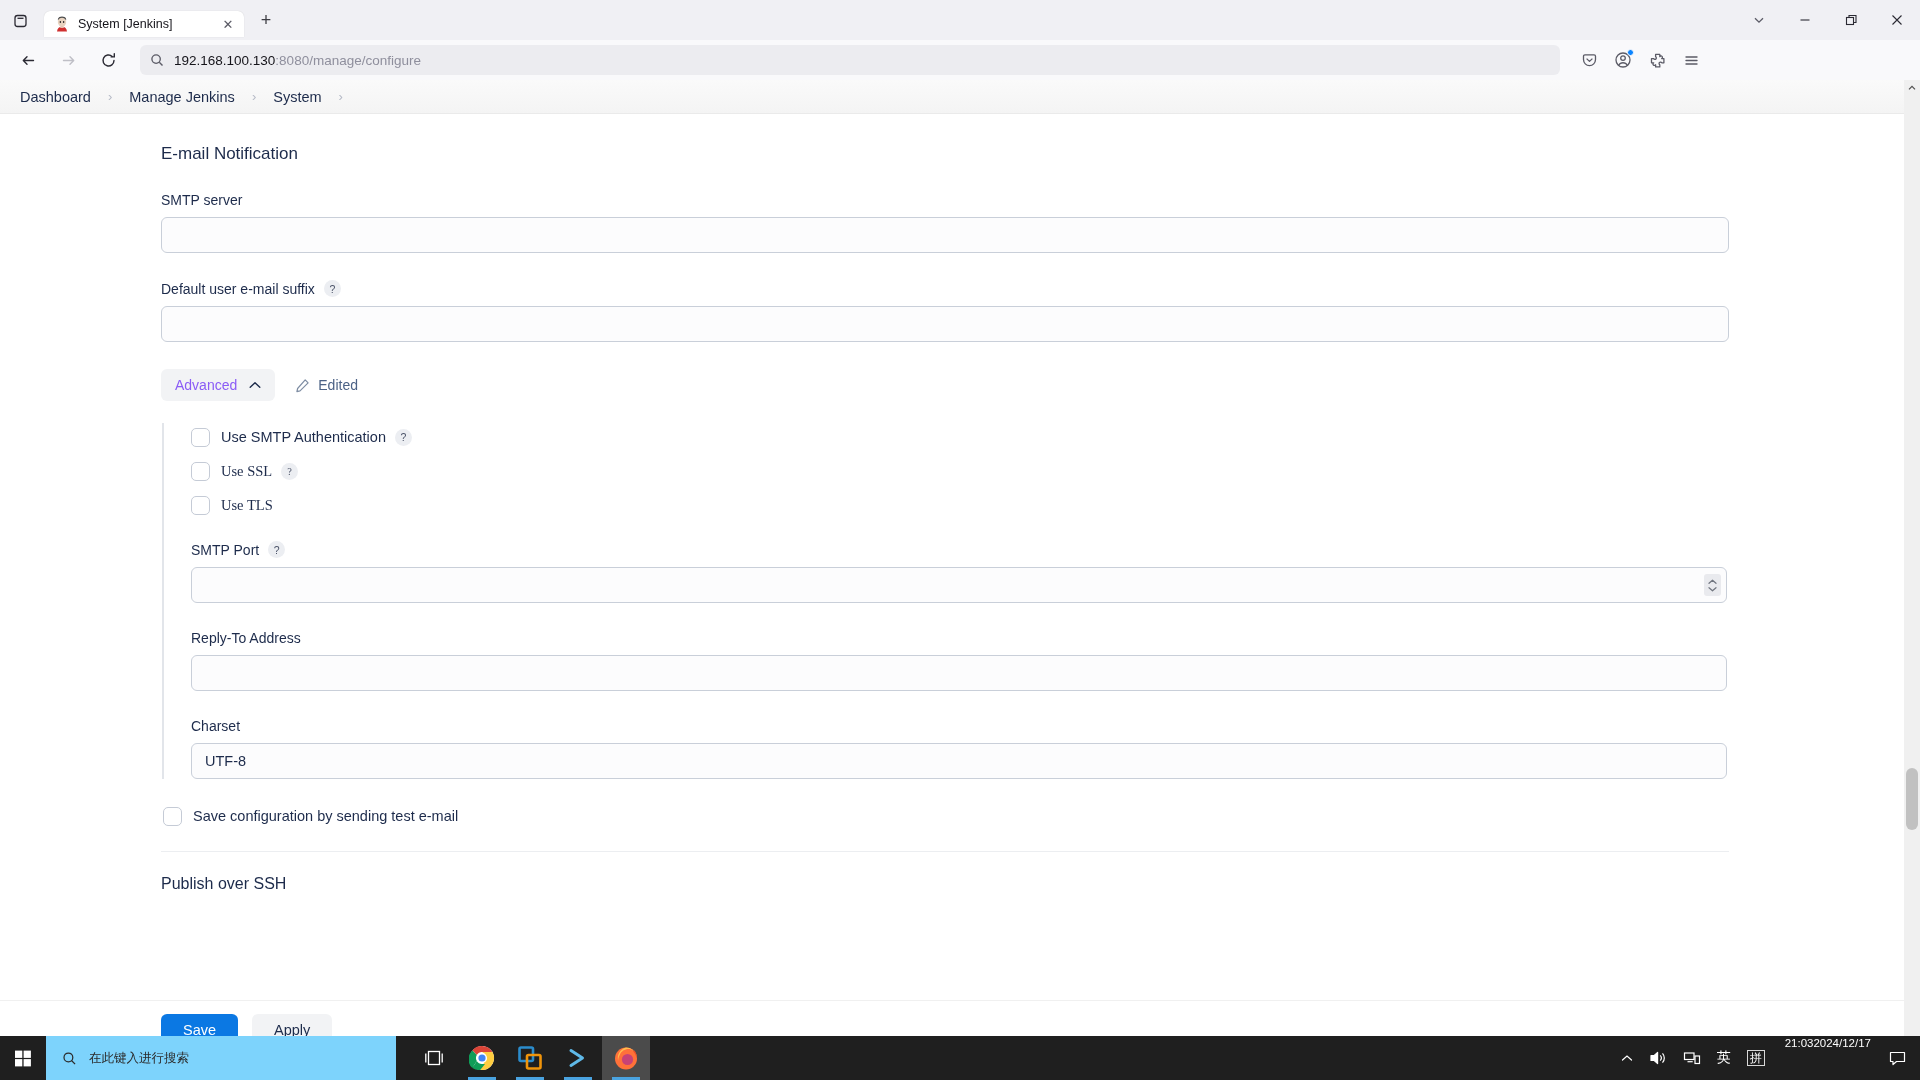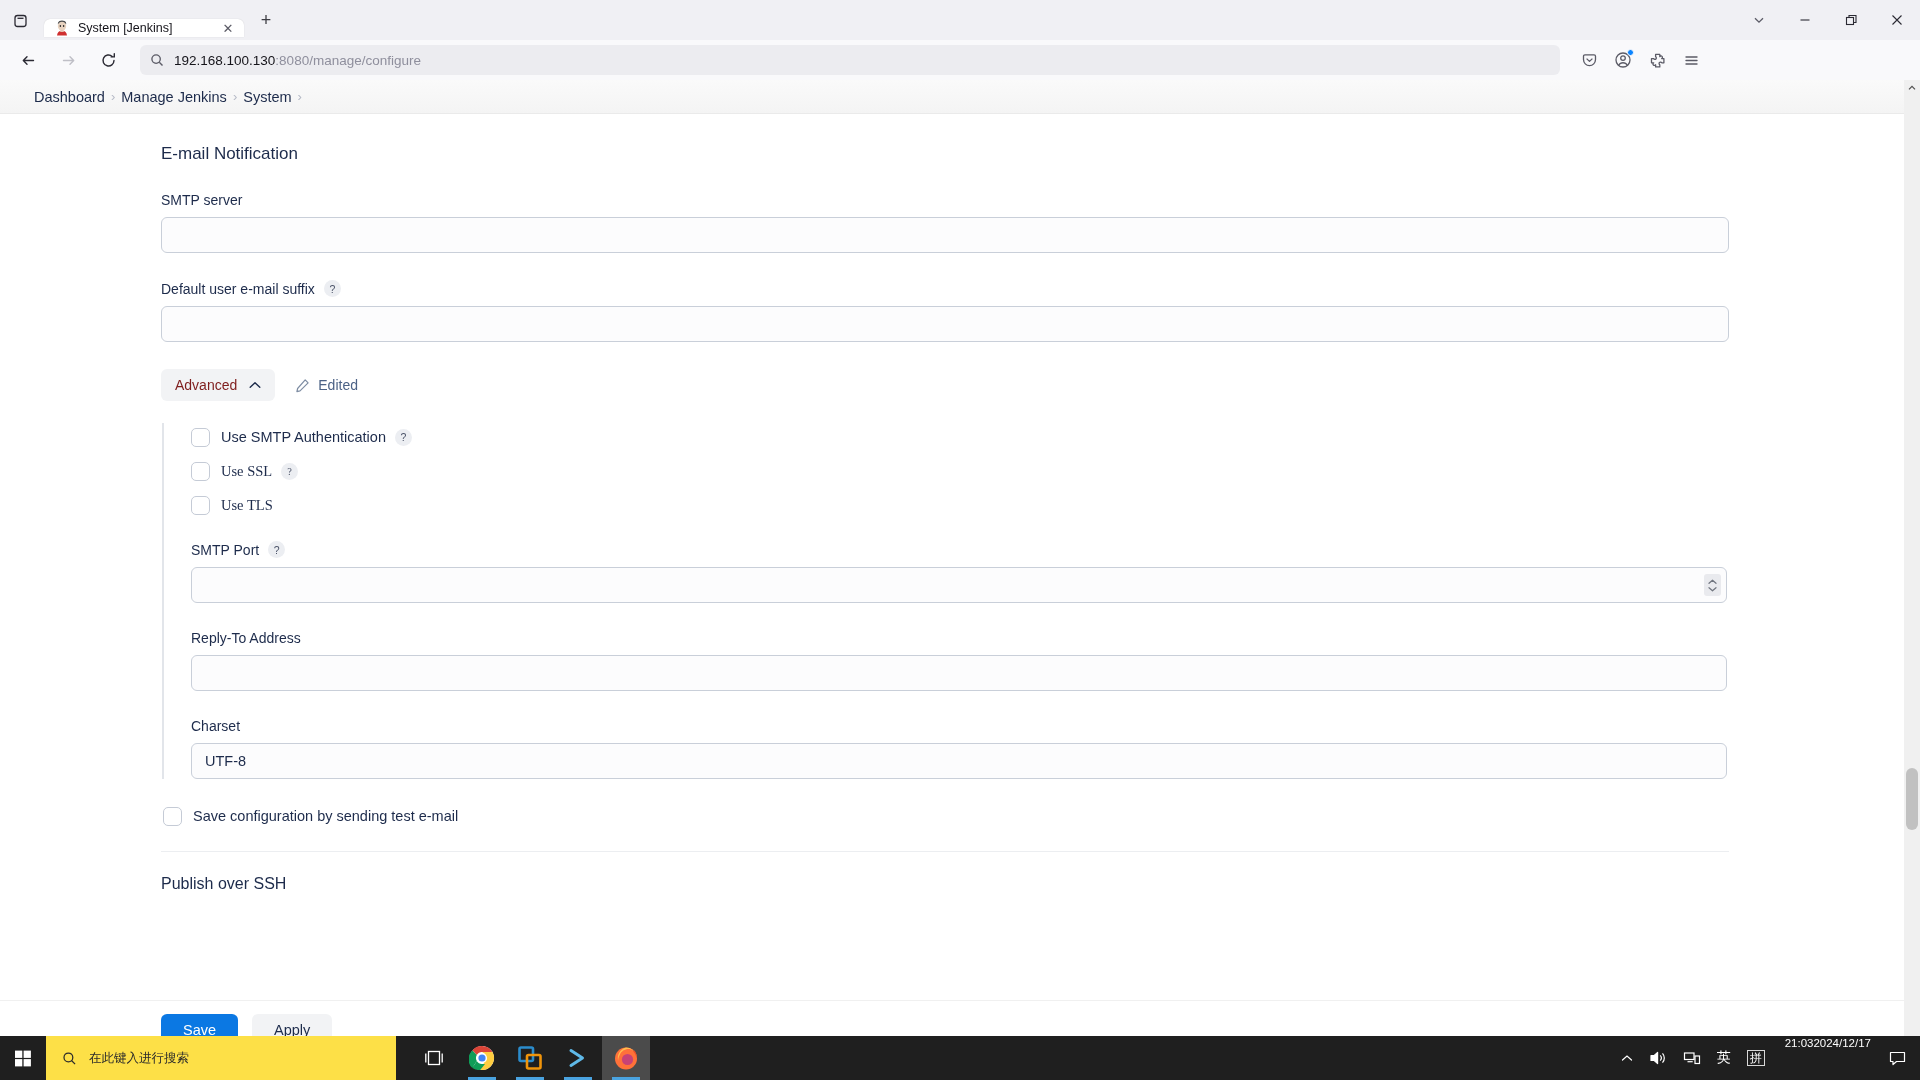--- a/index.html
+++ b/index.html
@@ -17,21 +17,21 @@
   .tabstrip {
     position: absolute; left: 0; top: 0; width: 1920px; height: 40px;
     background: #f0f0f4; display: flex; align-items: flex-end;
   }
   .tab-listall {
     width: 40px; height: 40px; display: flex; align-items: center; justify-content: center;
     flex: 0 0 40px;
   }
   .tab {
     margin-left: 4px; margin-bottom: 3px;
-    height: 18px; width: 200px;
+    height: 26px; width: 200px;
     background: #ffffff; border-radius: 6px 6px 0 0;
     display: flex; align-items: center; padding: 0 6px 0 10px; gap: 8px;
     box-shadow: 0 0 1px rgba(0,0,0,.2);
   }
   .tab-favicon { width: 16px; height: 16px; flex: 0 0 16px; position: relative; }
   .tab-title {
     flex: 1 1 auto; font-size: 12.5px; color: #15141a;
     white-space: nowrap; overflow: hidden; text-overflow: ellipsis;
   }
   .tab-close {
@@ -77,21 +77,21 @@
 
   
   .page {
     position: absolute; left: 0; top: 80px; width: 1920px; height: 978px;
     background: #ffffff; overflow: hidden;
   }
   .breadcrumb-bar {
     height: 34px; width: 1920px;
     background: linear-gradient(#fafafa, #f4f4f4);
     border-bottom: 1px solid #eaeaea;
-    display: flex; align-items: center; padding-left: 34px; gap: 0;
+    display: flex; align-items: center; padding-left: 20px; gap: 11px;
   }
   .crumb { font-size: 14.5px; color: #1d2b4b; }
   .crumb-sep { font-size: 13px; color: #b5bac6; padding: 0 6px; }
 
   .content-wrap { position: relative; width: 1920px; }
   .form-col { margin-left: 161px; width: 1570px; padding-top: 30px; }
 
   .section-title { font-size: 17px; color: #1d2b4b; font-weight: 400; margin-bottom: 28px; }
 
   .field-label {
@@ -106,21 +106,21 @@
     background: #fcfcfd; margin-bottom: 27px;
     display: flex; align-items: center; padding: 0 13px;
     font-size: 14.5px; color: #1d2b4b;
   }
   .text-input.narrow { width: 1536px; }
 
   .adv-row { display: flex; align-items: center; gap: 20px; margin: 6px 0 22px 0; }
   .adv-btn {
     height: 32px; background: #f2f3f5; border-radius: 6px; padding: 0 14px;
     display: inline-flex; align-items: center; gap: 12px;
-    font-size: 14px; color: #7f1d1d;
+    font-size: 14px; color: #8b5cf6;
   }
   .edited-link { display: inline-flex; align-items: center; gap: 8px; font-size: 14px; color: #4c6286; }
 
   .advanced-block { border-left: 2px solid #e2e5ea; padding-left: 27px; margin-left: 1px; }
 
   .cb-row { display: flex; align-items: center; gap: 11px; height: 28px; }
   .cb-row + .cb-row { margin-top: 6px; font-family: Liberation Serif, serif; }
   .cb {
     width: 19px; height: 19px; border: 1px solid #c5cbd6; border-radius: 5px; background: #fff;
     flex: 0 0 19px;
@@ -165,21 +165,21 @@
     position: absolute; left: 2px; width: 12px; top: 688px; height: 62px;
     background: #c1c1c1; border-radius: 6px;
   }
   .taskbar-inner { position: absolute; left: 0; bottom: 0; width: 1920px; height: 44px; background: #1f1f1f; }
   .tb-start {
     position: absolute; left: 0; bottom: 0; width: 46px; height: 44px;
     display: flex; align-items: center; justify-content: center;
   }
   .tb-search {
     position: absolute; left: 46px; bottom: 0; width: 350px; height: 44px;
-    background: #fde047; display: flex; align-items: center; gap: 12px; padding-left: 16px;
+    background: #7dd3fc; display: flex; align-items: center; gap: 12px; padding-left: 16px;
   }
   .tb-search-text { font-size: 12.5px; color: #2b2b2b; }
   .tb-apps { position: absolute; left: 410px; bottom: 0; height: 44px; display: flex; align-items: center; }
   .tb-app {
     width: 48px; height: 44px; display: flex; align-items: center; justify-content: center;
     position: relative;
   }
   .tb-app.active { background: #4b4b4b; }
   .tb-app .underline {
     position: absolute; bottom: 0; left: 10px; width: 28px; height: 3px; background: #4aa3e0;

